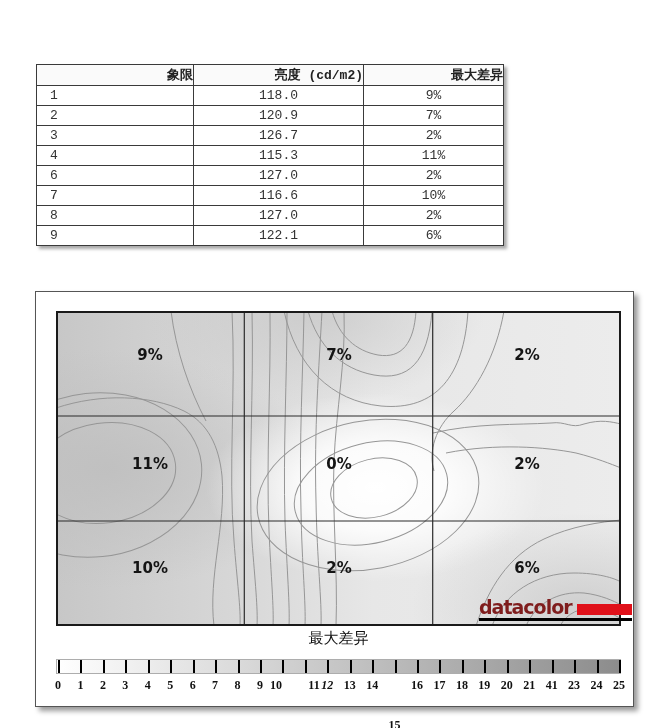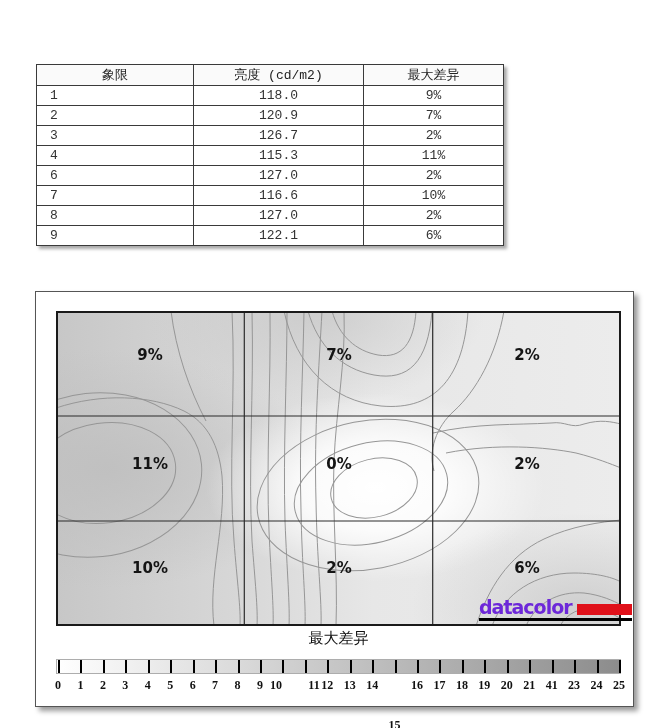--- a/index.html
+++ b/index.html
@@ -4,32 +4,32 @@
 <style>
   html,body{margin:0;padding:0;background:#fff;}
   .page{position:relative;width:666px;height:728px;background:#ffffff;overflow:hidden;
         font-family:"DejaVu Sans",sans-serif;}
   .title{position:absolute;left:35px;top:18px;font-family:"Liberation Mono","DejaVu Sans Mono",monospace;
          font-size:14px;color:#111;letter-spacing:1px;white-space:pre;}
   table.data-table{position:absolute;left:36px;top:64px;border-collapse:collapse;table-layout:fixed;
          width:467px;background:#fff;box-shadow:3px 3px 3px rgba(100,100,100,0.55);
          font-family:"Liberation Mono","DejaVu Sans Mono",monospace;font-size:13px;color:#333;}
   table.data-table th,table.data-table td{border:1px solid #3a3a3a;padding:0 0 0 0;height:19px;line-height:19px;overflow:hidden;}
-  table.data-table th{font-weight:normal;text-align:center;color:#222;background:#fafafa;height:20px;}
+  table.data-table th{font-weight:bold;text-align:right;color:#222;background:#fafafa;height:20px;}
   table.data-table td{text-align:center;}
   table.data-table td:first-child{text-align:left;padding-left:13px;}
   col.c1{width:157px;} col.c2{width:170px;} col.c3{width:140px;}
 
   .figure{position:absolute;left:35px;top:291px;width:597px;height:414px;background:#fff;
           border:1px solid #555;box-shadow:4px 4px 5px rgba(0,0,0,0.4);}
   .plot{position:absolute;left:20px;top:19px;width:565px;height:315px;}
   .logo{position:absolute;left:443px;top:304px;display:flex;align-items:flex-end;
         border-bottom:3px solid #000;padding-bottom:1px;height:21px;}
   .logo-text{font-family:"DejaVu Sans",sans-serif;font-weight:bold;font-size:19px;line-height:19px;
-        color:#6d28d9;letter-spacing:-1px;}
+        color:#7f1d1d;letter-spacing:-1px;}
   .logo-bar{display:inline-block;width:55px;height:11px;margin-left:5px;margin-bottom:2px;}
   .scale-title{position:absolute;left:20px;top:337px;width:565px;text-align:center;
         font-size:15px;color:#111;font-family:"DejaVu Sans",sans-serif;}
   .scale-bar{position:absolute;left:20px;top:367px;width:565px;height:15px;
         border:1px solid #adadad;box-sizing:border-box;}
   .scale-bar .tick{position:absolute;top:0;width:2px;height:100%;background:#000;}
   .scale-numbers{position:absolute;left:20px;top:386px;width:565px;height:14px;}
   .scale-numbers .num{position:absolute;width:22px;text-align:center;font-family:"Liberation Serif","DejaVu Serif",serif;
         font-weight:bold;font-size:12px;color:#111;}
   .map-label{font-family:"DejaVu Sans",sans-serif;font-weight:bold;font-size:15px;fill:#141414;}
@@ -222,21 +222,21 @@
         <span class="num" style="left: 35.88px;">2</span>
         <span class="num" style="left: 58.32px;">3</span>
         <span class="num" style="left: 80.76px;">4</span>
         <span class="num" style="left: 103.2px;">5</span>
         <span class="num" style="left: 125.64px;">6</span>
         <span class="num" style="left: 148.08px;">7</span>
         <span class="num" style="left: 170.52px;">8</span>
         <span class="num" style="left: 192.96px;">9</span>
         <span class="num" style="left: 209px;">10</span>
         <span class="num" style="left: 247px;">11</span>
-        <span class="num" style="left: 260.28px;">12</span>
+        <span class="num" style="left: 260.28px; font-style: italic;">12</span>
         <span class="num" style="left: 282.72px;">13</span>
         <span class="num" style="left: 305.16px;">14</span>
         <span class="num" style="left: 327.6px; margin-top: 40px;">15</span>
         <span class="num" style="left: 350.04px;">16</span>
         <span class="num" style="left: 372.48px;">17</span>
         <span class="num" style="left: 394.92px;">18</span>
         <span class="num" style="left: 417.36px;">19</span>
         <span class="num" style="left: 439.8px;">20</span>
         <span class="num" style="left: 462.24px;">21</span>
         <span class="num" style="left: 484.68px;">41</span>

